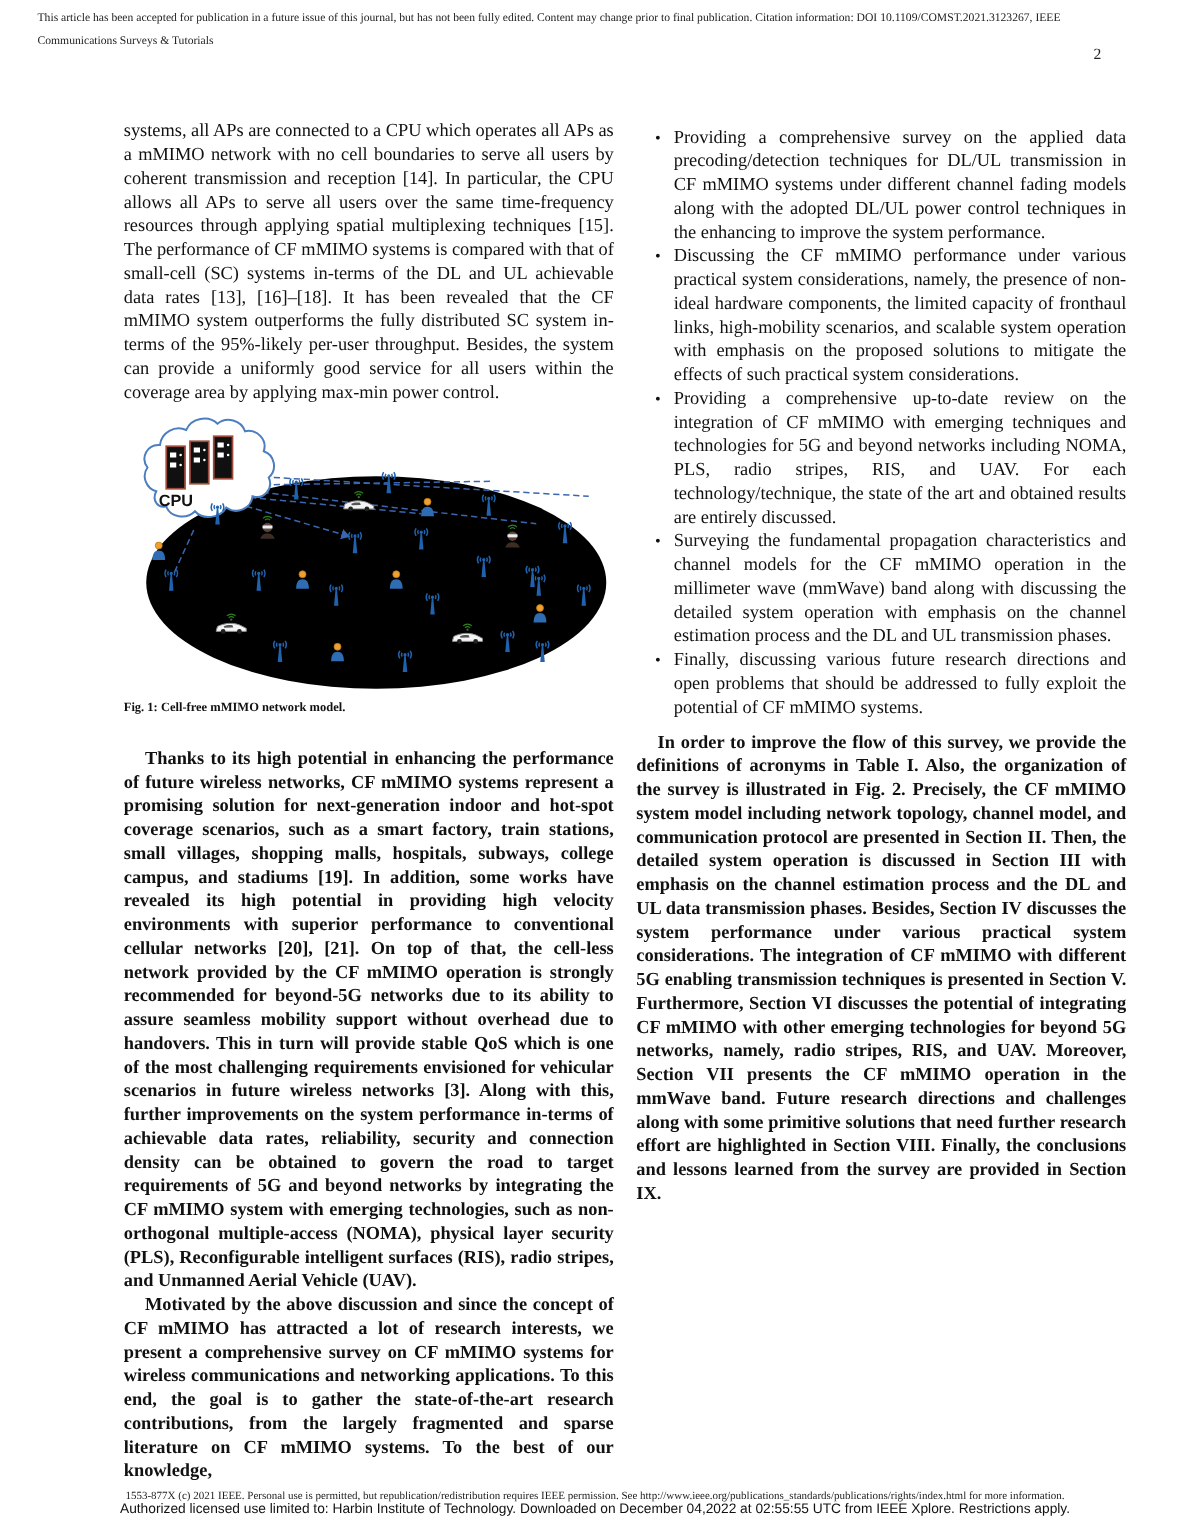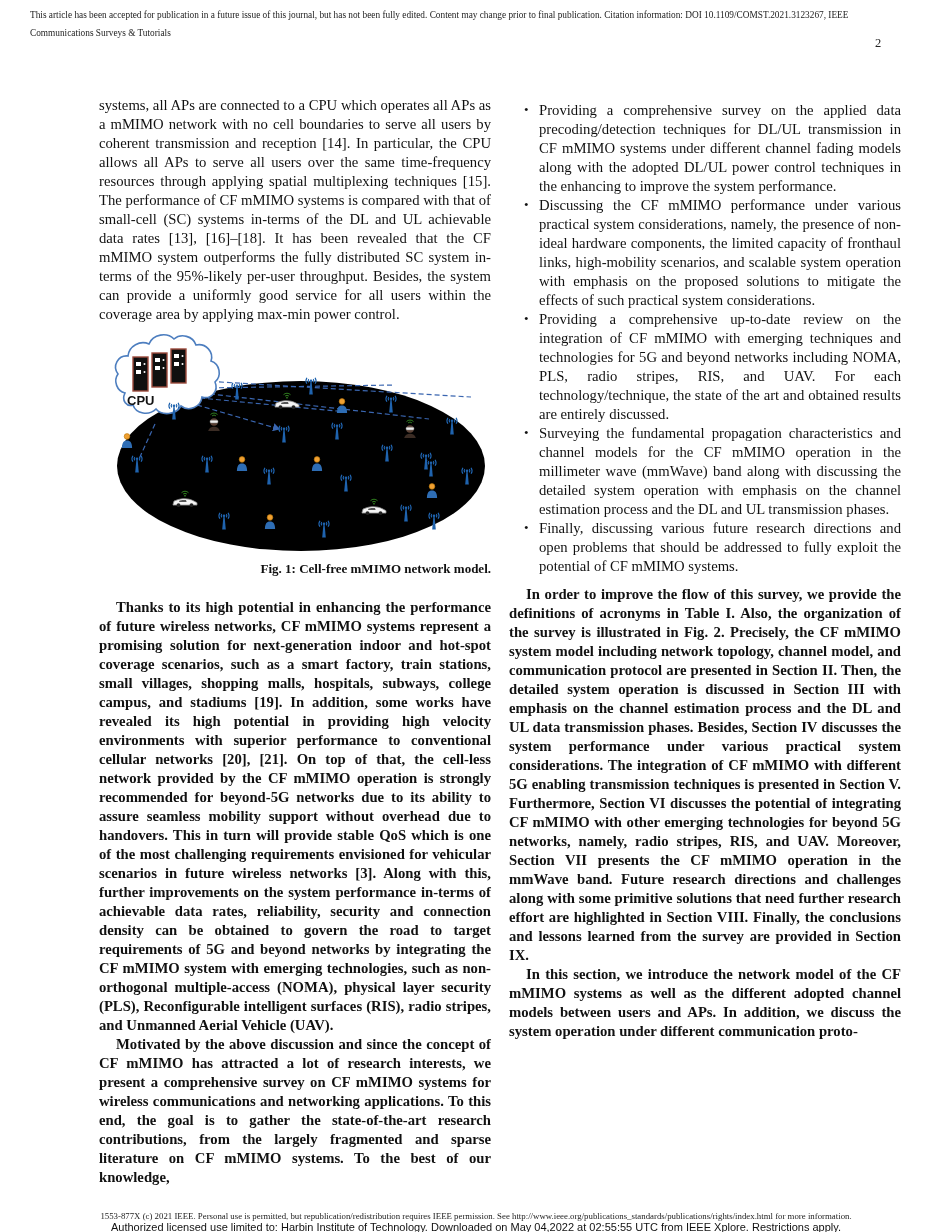--- a/index.html
+++ b/index.html
@@ -5,21 +5,21 @@
   html,body{margin:0;padding:0;}
   body{
     width:952px;height:1232px;position:relative;background:#ffffff;color:#111;
     font-family:"Liberation Serif","DejaVu Serif",serif;overflow:hidden;
   }
   
   .header-notice{position:absolute;top:6px;left:30px;right:30px;text-align:left;
     font-size:9.3px;line-height:18px;color:#222;}
   .page-number{position:absolute;top:36px;left:866px;width:24px;text-align:center;
     font-size:12.5px;color:#222;}
-  .footer{position:absolute;left:0;right:0;text-align:center;color:#222;margin-top:20px;}
+  .footer{position:absolute;left:0;right:0;text-align:center;color:#222;}
   .footer-line1{top:1191px;font-size:8.8px;}
   .footer-line2{top:1201px;font-size:11px;font-family:"Liberation Sans",sans-serif;color:#111;}
   
   .content{position:absolute;top:96px;left:75px;width:802px;display:flex;gap:18px;margin-left:24px;}
   .col{width:392px;}
   p.body-text{margin:0;font-size:14.7px;line-height:19px;text-align:justify;}
   p.indent{text-indent:17px;font-weight:bold;}
   
   ul.bullets{margin:5px 0 9px 0;padding:0 0 0 13px;list-style:none;}
   ul.bullets li{position:relative;padding-left:17px;font-size:14.7px;line-height:19px;
@@ -28,21 +28,21 @@
   
   .section-heading{margin:24px 0 17px 0;text-align:center;font-size:15.2px;letter-spacing:.2px;}
   .section-heading .sc{font-variant:small-caps;}
   
   .figure-block{position:relative;width:392px;height:254px;margin:7px 0 13px 0;font-weight:bold;}
   .ellipse{position:absolute;left:18px;top:50px;width:368px;height:170px;background:#000;
     border-radius:50%;z-index:1;}
   .lines-svg{position:absolute;left:0;top:0;z-index:2;}
   .cloud{position:absolute;left:4px;top:0;z-index:3;}
   .fig-icon{position:absolute;transform:translate(-50%,-50%);z-index:3;line-height:0;}
-  .fig-caption{position:absolute;left:0;right:0;top:230px;text-align:right;font-size:13px;}
+  .fig-caption{position:absolute;left:0;right:0;top:230px;text-align:left;font-size:10px;}
 </style>
 </head>
 <body>
 
 <div class="header-notice">
   <div>This article has been accepted for publication in a future issue of this journal, but has not been fully edited. Content may change prior to final publication. Citation information: DOI 10.1109/COMST.2021.3123267, IEEE</div>
   <div>Communications Surveys &amp; Tutorials</div>
 </div>
 <div class="page-number">2</div>
 
@@ -379,18 +379,17 @@
         <li><span class="marker">•</span><span>Providing a comprehensive survey on the applied data precoding/detection techniques for DL/UL transmission in CF mMIMO systems under different channel fading models along with the adopted DL/UL power control techniques in the enhancing to improve the system performance.</span></li>
         <li><span class="marker">•</span><span>Discussing the CF mMIMO performance under various practical system considerations, namely, the presence of non-ideal hardware components, the limited capacity of fronthaul links, high-mobility scenarios, and scalable system operation with emphasis on the proposed solutions to mitigate the effects of such practical system considerations.</span></li>
         <li><span class="marker">•</span><span>Providing a comprehensive up-to-date review on the integration of CF mMIMO with emerging techniques and technologies for 5G and beyond networks including NOMA, PLS, radio stripes, RIS, and UAV. For each technology/technique, the state of the art and obtained results are entirely discussed.</span></li>
         <li><span class="marker">•</span><span>Surveying the fundamental propagation characteristics and channel models for the CF mMIMO operation in the millimeter wave (mmWave) band along with discussing the detailed system operation with emphasis on the channel estimation process and the DL and UL transmission phases.</span></li>
         <li><span class="marker">•</span><span>Finally, discussing various future research directions and open problems that should be addressed to fully exploit the potential of CF mMIMO systems.</span></li>
       </ul>
 
     <p class="body-text indent">In order to improve the flow of this survey, we provide the definitions of acronyms in Table I. Also, the organization of the survey is illustrated in Fig. 2. Precisely, the CF mMIMO system model including network topology, channel model, and communication protocol are presented in Section II. Then, the detailed system operation is discussed in Section III with emphasis on the channel estimation process and the DL and UL data transmission phases. Besides, Section IV discusses the system performance under various practical system considerations. The integration of CF mMIMO with different 5G enabling transmission techniques is presented in Section V. Furthermore, Section VI discusses the potential of integrating CF mMIMO with other emerging technologies for beyond 5G networks, namely, radio stripes, RIS, and UAV. Moreover, Section VII presents the CF mMIMO operation in the mmWave band. Future research directions and challenges along with some primitive solutions that need further research effort are highlighted in Section VIII. Finally, the conclusions and lessons learned from the survey are provided in Section IX.</p>
 
 
-    <p class="body-text indent">In this section, we introduce the network model of the CF mMIMO systems as well as the different adopted channel models between users and APs. In addition, we discuss the system operation under different communication proto-</p>
   </div>
 </div>
 
 <div class="footer footer-line1">1553-877X (c) 2021 IEEE. Personal use is permitted, but republication/redistribution requires IEEE permission. See http://www.ieee.org/publications_standards/publications/rights/index.html for more information.</div>
-<div class="footer footer-line2">Authorized licensed use limited to: Harbin Institute of Technology. Downloaded on May 04,2022 at 02:55:55 UTC from IEEE Xplore.  Restrictions apply.</div>
+<div class="footer footer-line2">Authorized licensed use limited to: Harbin Institute of Technology. Downloaded on December 04,2022 at 02:55:55 UTC from IEEE Xplore.  Restrictions apply.</div>
 
 </body></html>

